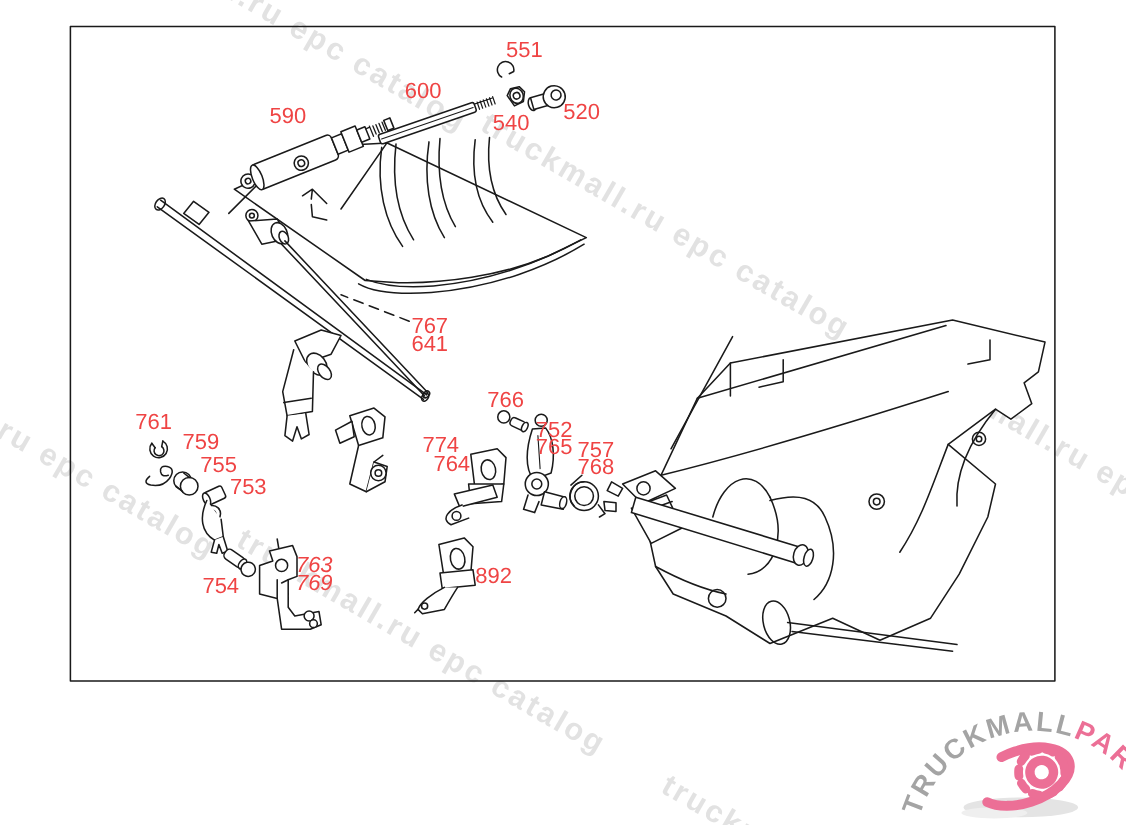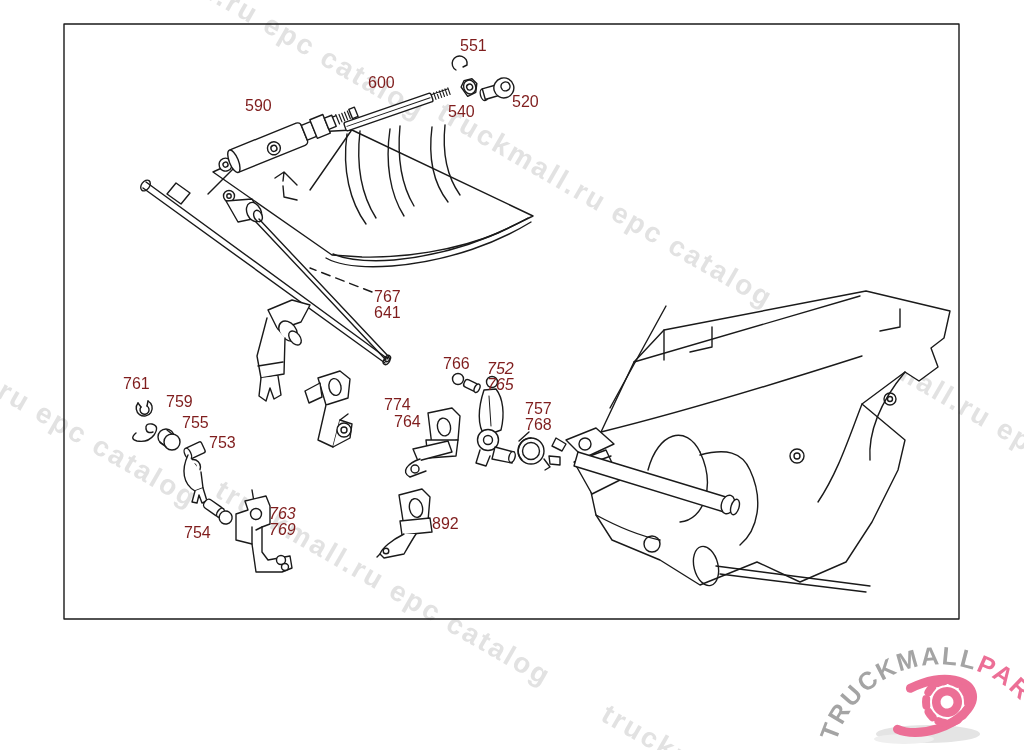--- a/index.html
+++ b/index.html
@@ -3,21 +3,21 @@
 <meta charset="utf-8">
 <style>
   html,body{margin:0;padding:0;background:#fff;}
   #stage{position:relative;width:1024px;height:750px;background:#fff;overflow:hidden;
          font-family:"Liberation Sans",sans-serif;}
   #wm-layer{position:absolute;inset:0;z-index:1;}
   .watermark{position:absolute;white-space:nowrap;font-weight:bold;font-size:28px;
              letter-spacing:2.5px;transform-origin:left top;user-select:none;}
   #art-layer{position:absolute;inset:0;z-index:2;}
   #labels{position:absolute;inset:0;z-index:3;}
-  .part-label{position:absolute;font-size:16px;line-height:16px;color:#7f1d1d;
+  .part-label{position:absolute;font-size:20px;line-height:16px;color:#ef4444;
               letter-spacing:0px;white-space:nowrap;}
   svg{display:block;}
 </style>
 </head>
 <body>
 
 <div id="stage">
 
   <div id="wm-layer">
       <div class="watermark" style="left: 100px; top: -92px; transform: rotate(30deg); color: rgb(226, 226, 226);">truckmall.ru epc catalog</div>
@@ -279,21 +279,21 @@
       <div class="part-label" style="left: 512px; top: 94px;">
         <div>520</div>
       </div>
       <div class="part-label" style="left: 374px; top: 289px;">
         <div>767</div>
         <div>641</div>
       </div>
       <div class="part-label" style="left: 443px; top: 356px;">
         <div>766</div>
       </div>
-      <div class="part-label" style="left: 487px; top: 361px; font-style: italic;">
+      <div class="part-label" style="left: 487px; top: 383px;">
         <div>752</div>
         <div>765</div>
       </div>
       <div class="part-label" style="left: 525px; top: 401px;">
         <div>757</div>
         <div>768</div>
       </div>
       <div class="part-label" style="left: 123px; top: 376px;">
         <div>761</div>
       </div>

